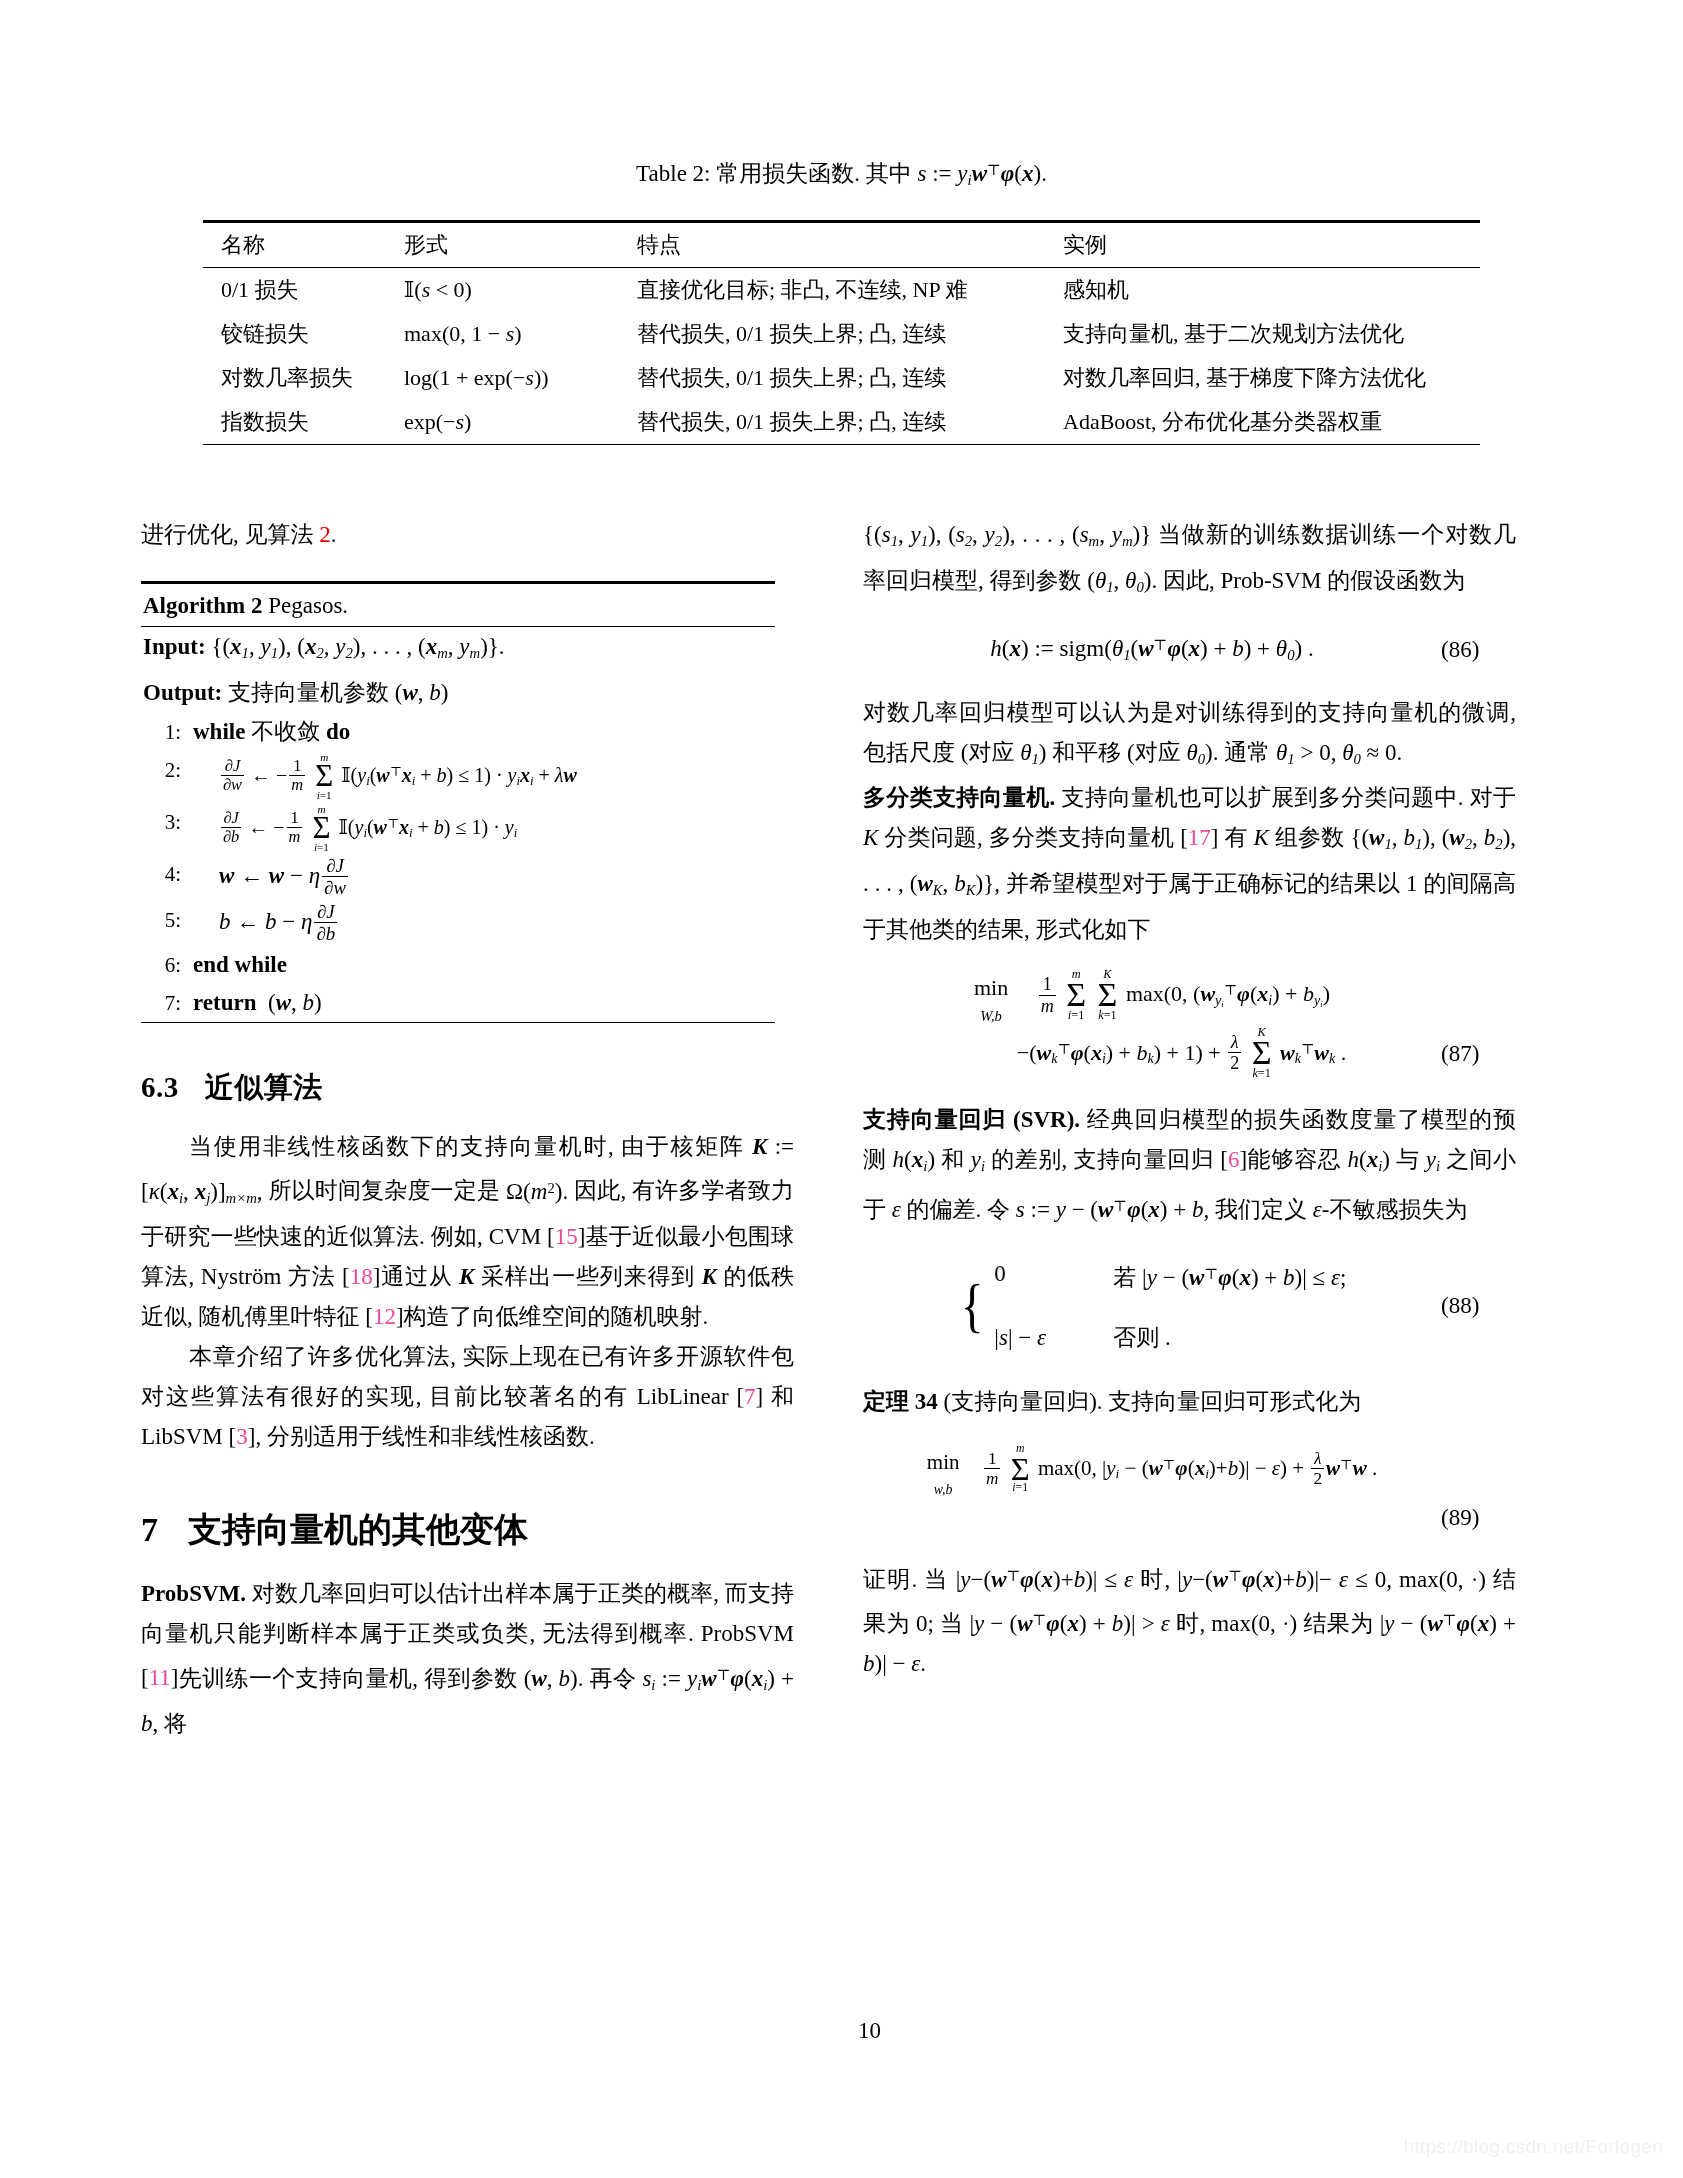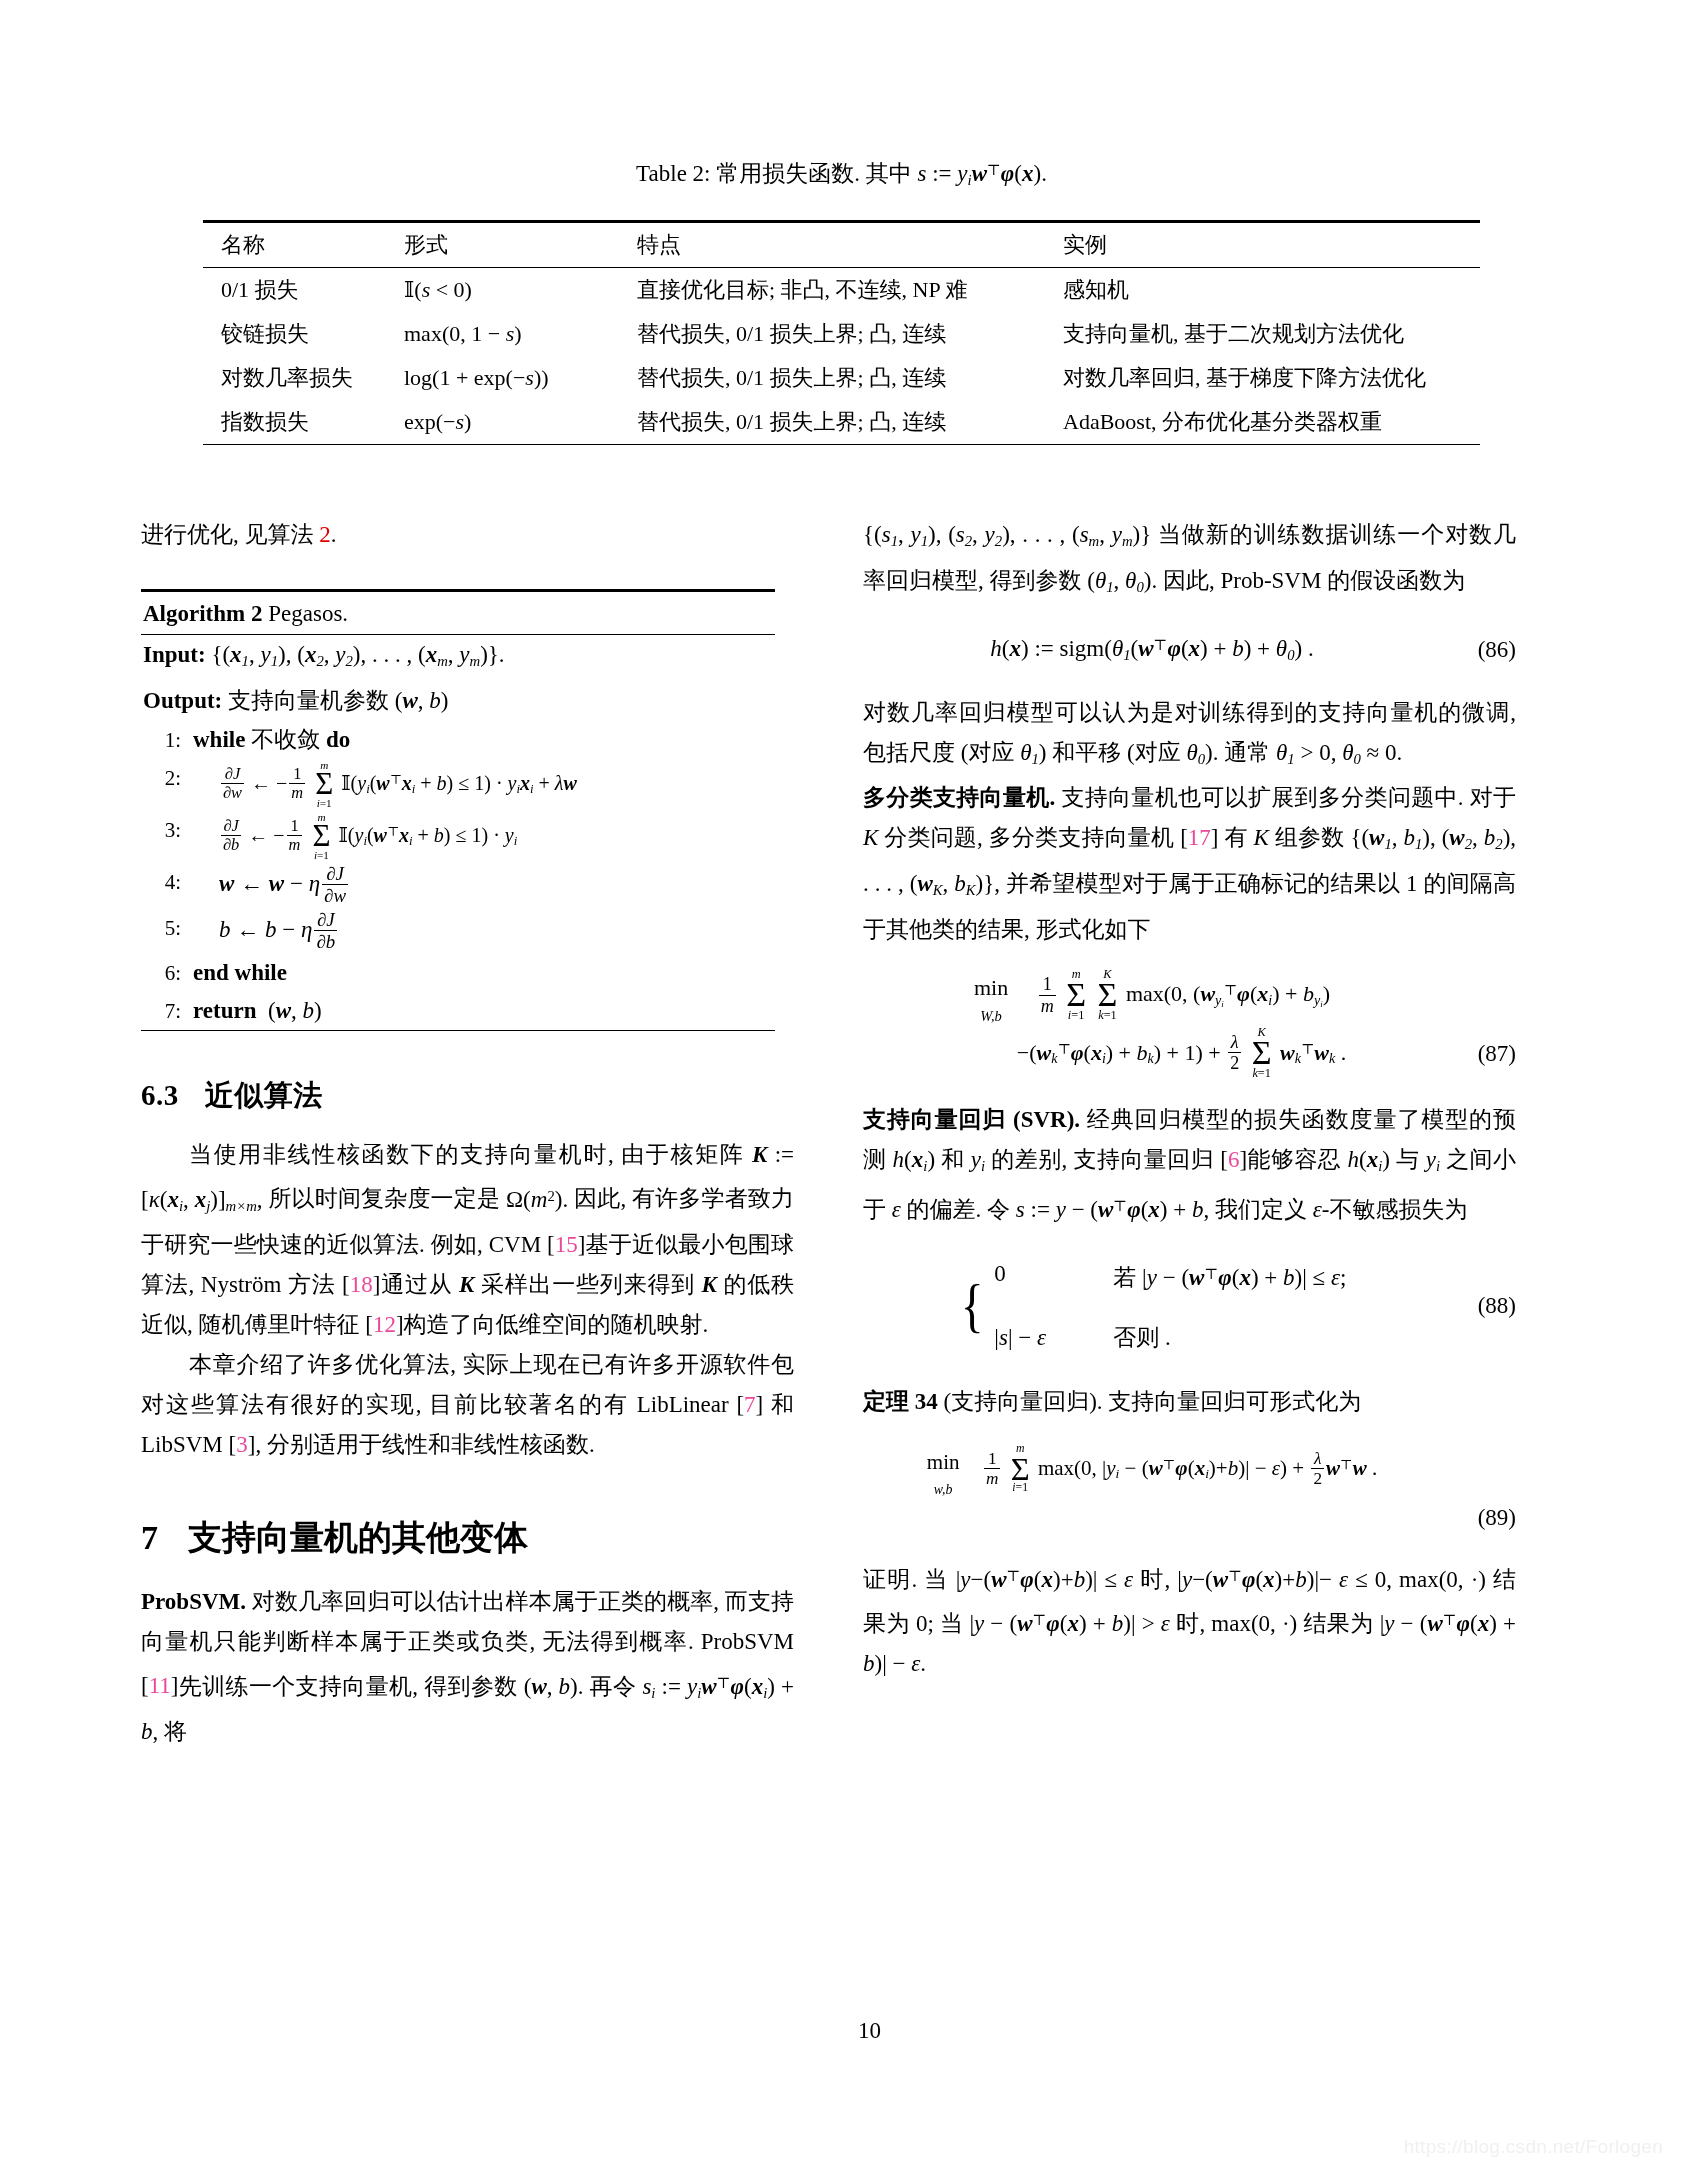--- a/index.html
+++ b/index.html
@@ -60,21 +60,21 @@
     text-align: justify;
   }
   .col-left  { left: 141px; }
   .col-right { left: 863px; }
 
   p.body { margin: 0 0 0 0; text-indent: 0; }
   p.indent { text-indent: 48px; margin: 0; }
 
   
   .algo {
-    margin-top: 34px;
+    margin-top: 26px;
     margin-bottom: 10px;
     width: 634px;
     font-size: 23px;
     line-height: 36px;
   }
   .algo .top { border-top: 3px solid #000; }
   .algo .mid { border-top: 1.5px solid #000; }
   .algo .bot { border-top: 1.5px solid #000; }
   .algo-title { padding: 4px 0 2px 2px; }
   .algo-io { padding: 2px 0 2px 2px; }
@@ -109,21 +109,21 @@
 
   
   .eqrow {
     display: flex;
     align-items: center;
     width: 100%;
     margin: 18px 0;
     font-size: 23px;
   }
   .eqbody { flex: 1 1 auto; text-align: center; }
-  .eqtag  { flex: 0 0 auto; width: 75px; text-align: right; }
+  .eqtag  { flex: 0 0 auto; width: 75px; text-align: left; }
   .eqtag.blank { visibility: hidden; }
 
   .frac {
     display: inline-flex;
     flex-direction: column;
     vertical-align: middle;
     text-align: center;
     font-size: 0.82em;
     margin: 0 2px;
     position: relative;

